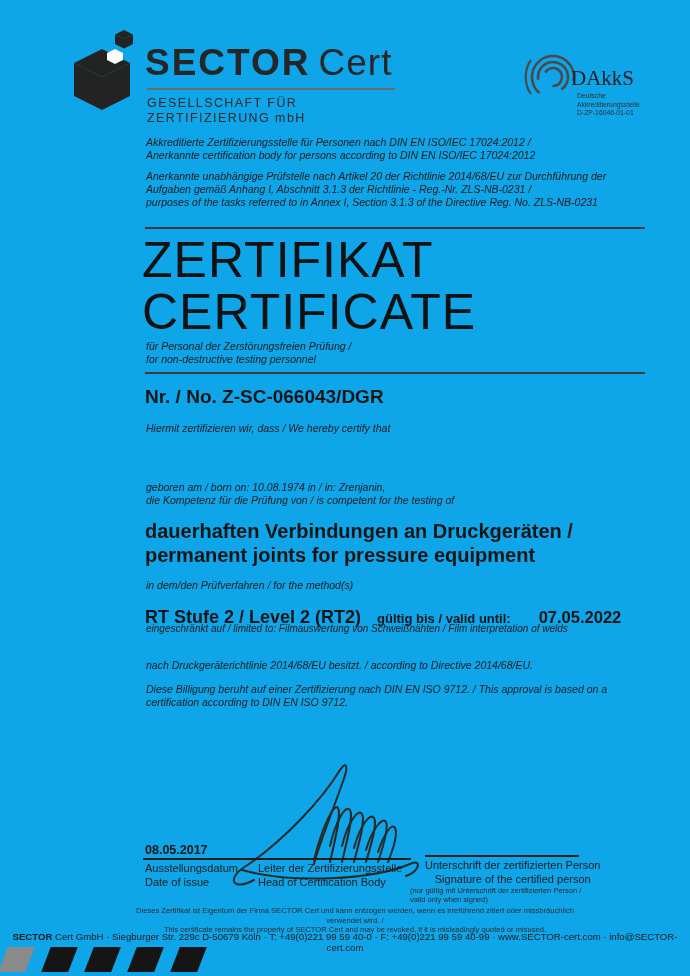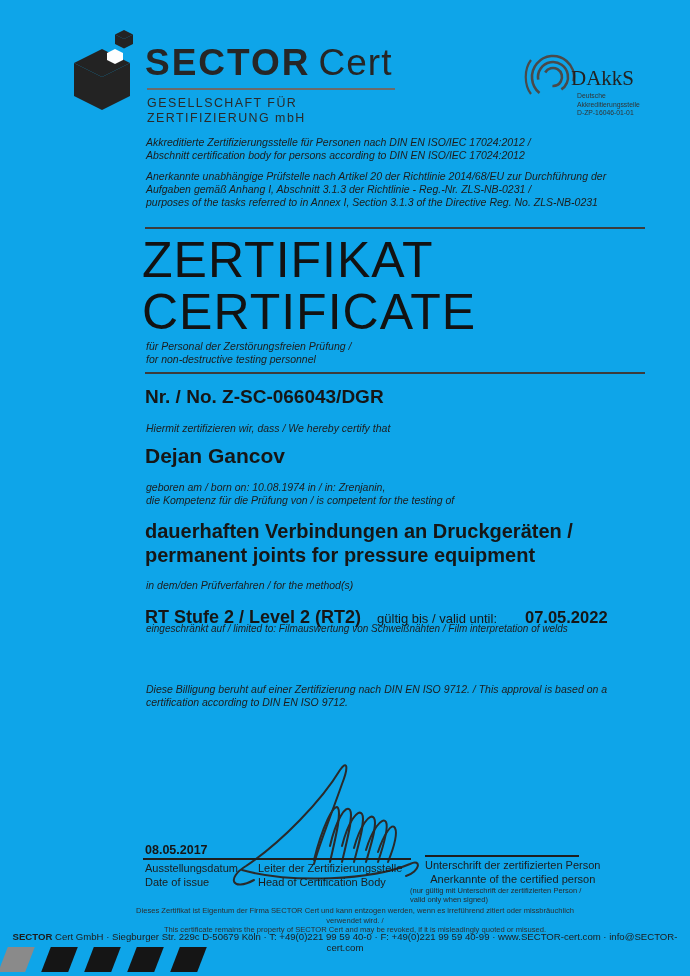--- a/index.html
+++ b/index.html
@@ -57,21 +57,21 @@
     <div class="abs" style="left:47px;top:18px;font-family:'Liberation Serif',serif;font-weight:400;font-size:21px;color:#222;">DAkkS</div>
     <div class="abs" style="left:53px;top:44px;font-size:6.8px;line-height:8.6px;color:#333;">
       <div>Deutsche</div>
       <div>Akkreditierungsstelle</div>
       <div>D-ZP-16046-01-01</div>
     </div>
   </div>
 
   <div class="abs it" style="left:146px;top:136px;">
     <div>Akkreditierte Zertifizierungsstelle für Personen nach DIN EN ISO/IEC 17024:2012 /</div>
-    <div>Abschnitt certification body for persons according to DIN EN ISO/IEC 17024:2012</div>
+    <div>Anerkannte certification body for persons according to DIN EN ISO/IEC 17024:2012</div>
   </div>
   <div class="abs it" style="left:146px;top:170px;">
     <div>Anerkannte unabhängige Prüfstelle nach Artikel 20 der Richtlinie 2014/68/EU zur Durchführung der</div>
     <div>Aufgaben gemäß Anhang I, Abschnitt 3.1.3 der Richtlinie - Reg.-Nr. ZLS-NB-0231 /</div>
     <div>purposes of the tasks referred to in Annex I, Section 3.1.3 of the Directive Reg. No. ZLS-NB-0231</div>
   </div>
 
   <div class="abs rule" style="left:145px;top:227px;width:500px;"></div>
 
   <div class="abs bigtitle" style="left:142px;top:234px;">ZERTIFIKAT</div>
@@ -80,41 +80,41 @@
     <div>für Personal der Zerstörungsfreien Prüfung /</div>
     <div>for non-destructive testing personnel</div>
   </div>
 
   <div class="abs rule" style="left:145px;top:372px;width:500px;"></div>
 
   <div class="abs" style="left:145px;top:386px;font-size:19px;font-weight:700;">Nr. / No. Z-SC-066043/DGR</div>
 
   <div class="abs it" style="left:146px;top:422px;">Hiermit zertifizieren wir, dass / We hereby certify that</div>
 
-  <div class="abs" style="left:145px;top:444px;font-size:21px;font-weight:700;">Dejan Gancov</div>
 
   <div class="abs it" style="left:146px;top:481px;">
     <div>geboren am / born on: 10.08.1974 in / in: Zrenjanin,</div>
     <div>die Kompetenz für die Prüfung von / is competent for the testing of</div>
   </div>
 
   <div class="abs" style="left:145px;top:519px;font-size:20px;font-weight:700;line-height:24px;">
     <div>dauerhaften Verbindungen an Druckgeräten /</div>
     <div>permanent joints for pressure equipment</div>
   </div>
 
   <div class="abs it" style="left:146px;top:579px;">in dem/den Prüfverfahren / for the method(s)</div>
 
   <div class="abs" style="left:145px;top:599px;width:500px;display:flex;align-items:baseline;">
     <span style="font-size:18px;font-weight:700;">RT Stufe 2 / Level 2 (RT2)</span>
-    <span style="font-size:13px;font-weight:400;margin-left:16px;margin-top:12px;">gültig bis / valid until:</span>
+    <span style="font-size:13px;font-weight:700;margin-left:16px;margin-top:12px;">gültig bis / valid until:</span>
     <span style="font-size:16.5px;font-weight:700;margin-left:28px;">07.05.2022</span>
   </div>
   <div class="abs it" style="left:146px;top:623px;font-size:10px;">eingeschränkt auf / limited to: Filmauswertung von Schweißnähten / Film interpretation of welds</div>
 
+  <div class="abs it" style="left:146px;top:659px;">nach Druckgeräterichtlinie 2014/68/EU besitzt. / according to Directive 2014/68/EU.</div>
 
   <div class="abs it" style="left:146px;top:683px;">
     <div>Diese Billigung beruht auf einer Zertifizierung nach DIN EN ISO 9712. / This approval is based on a</div>
     <div>certification according to DIN EN ISO 9712.</div>
   </div>
 
   <svg class="abs" style="left:220px;top:760px;" width="214" height="134" viewBox="0 0 214 134">
     <g fill="none" stroke="#2a2a2a" stroke-width="2" stroke-linecap="round">
       <path d="M34 120 C12 132 6 118 26 106 C62 82 102 40 120 10 C127 0 129 6 122 24 C110 58 98 88 94 104"></path>
       <path d="M94 100 C102 68 114 42 118 48 C122 54 114 84 110 102"></path>
@@ -134,21 +134,21 @@
     <div>Date of issue</div>
   </div>
   <div class="abs lbl" style="left:258px;top:862px;">
     <div>Leiter der Zertifizierungsstelle</div>
     <div>Head of Certification Body</div>
   </div>
 
   <div class="abs sigline" style="left:425px;top:855px;width:154px;"></div>
   <div class="abs lbl" style="left:425px;top:859px;text-align:center;">
     <div>Unterschrift der zertifizierten Person</div>
-    <div>Anerkannte of the certified person</div>
+    <div>Signature of the certified person</div>
   </div>
   <div class="abs note" style="left:410px;top:886px;">
     <div>(nur gültig mit Unterschrift der zertifizierten Person /</div>
     <div>valid only when signed)</div>
   </div>
 
   <div class="abs footer-small" style="left:125px;top:906px;width:460px;">
     <div>Dieses Zertifikat ist Eigentum der Firma SECTOR Cert und kann entzogen werden, wenn es irreführend zitiert oder missbräuchlich verwendet wird. /</div>
     <div>This certificate remains the property of SECTOR Cert and may be revoked, if it is misleadingly quoted or misused.</div>
   </div>

